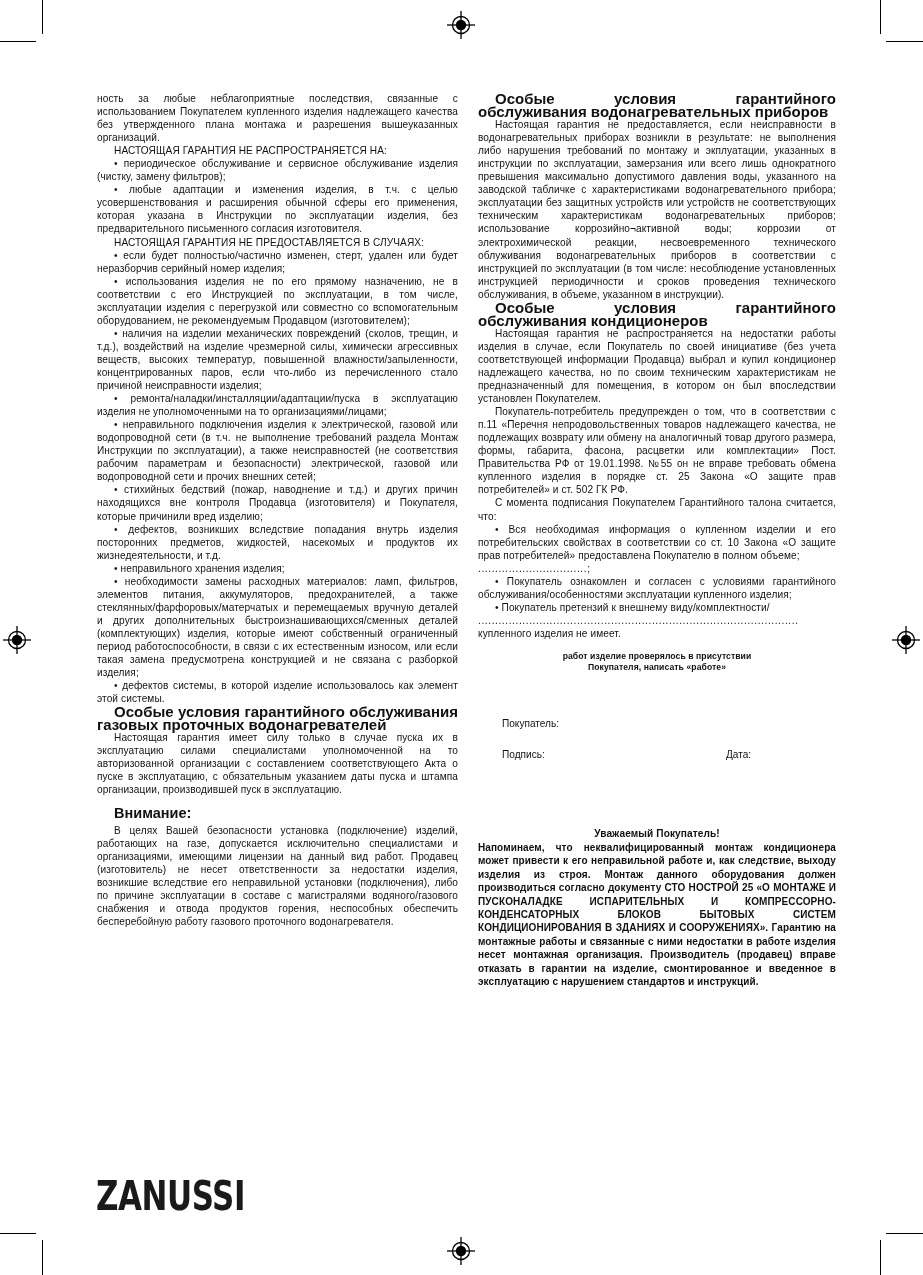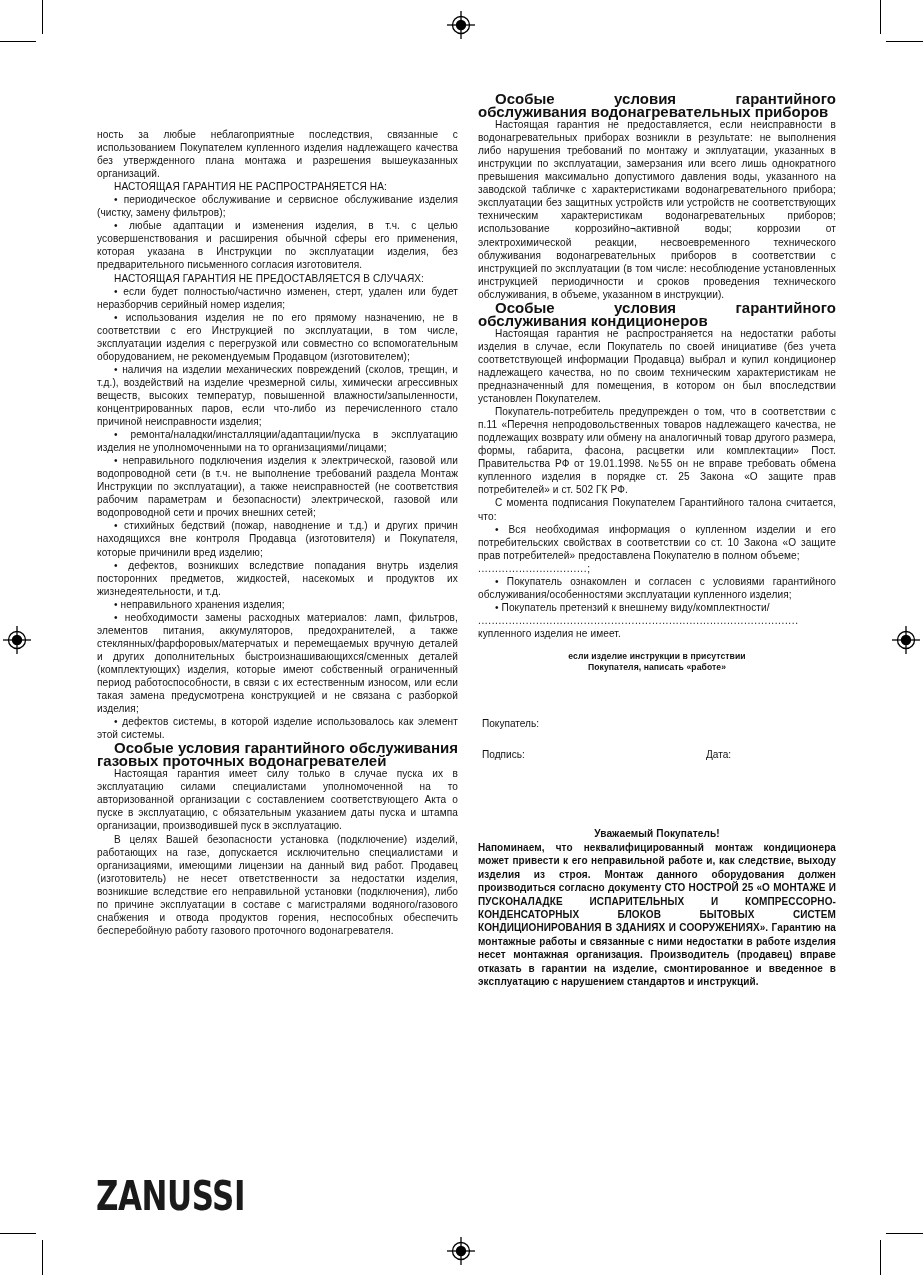--- a/index.html
+++ b/index.html
@@ -40,21 +40,21 @@
     position: absolute;
     left: 0;
     top: 0;
     width: 923px;
     height: 1275px;
   }
   .col {
     position: absolute;
     top: 92px;
   }
-  .col-left  { left: 97px;  width: 361px; margin-top: 36px; }
+  .col-left  { left: 97px;  width: 361px; }
   .col-right { left: 478px; width: 358px; }
 
   p {
     margin: 0;
     font-size: 10.1px;
     line-height: 13.05px;
     text-align: justify;
     text-justify: inter-word;
     letter-spacing: 0.01em;
   }
@@ -93,20 +93,21 @@
     line-height: 11px;
     font-weight: bold;
     text-indent: 0;
   }
 
   
   .sig-block {
     margin-top: 44px;
     font-size: 10.1px;
     line-height: 13px;
+    margin-left: 20px;
   }
   .sig-row {
     position: relative;
     height: 31px;
   }
   .sig-label { position: absolute; left: 4px; top: 0; }
   .sig-label-right { position: absolute; left: 228px; top: 0; }
 
   
   .notice {
@@ -221,20 +222,21 @@
       <p class="bullet">• неправильного подключения изделия к электрической, газовой или водопроводной сети (в т.ч. не выполнение требований раздела Монтаж Инструкции по эксплуатации), а также неисправностей (не соответствия рабочим параметрам и безопасности) электрической, газовой или водопроводной сети и прочих внешних сетей;</p>
       <p class="bullet">• стихийных бедствий (пожар, наводнение и т.д.) и других причин находящихся вне контроля Продавца (изготовителя) и Покупателя, которые причинили вред изделию;</p>
       <p class="bullet">• дефектов, возникших вследствие попадания внутрь изделия посторонних предметов, жидкостей, насекомых и продуктов их жизнедеятельности, и т.д.</p>
       <p class="bullet">• неправильного хранения изделия;</p>
       <p class="bullet">• необходимости замены расходных материалов: ламп, фильтров, элементов питания, аккумуляторов, предохранителей, а также стеклянных/фарфоровых/матерчатых и перемещаемых вручную деталей и других дополнительных быстроизнашивающихся/сменных деталей (комплектующих) изделия, которые имеют собственный ограниченный период работоспособности, в связи с их естественным износом, или если такая замена предусмотрена конструкцией  и не связана с разборкой изделия;</p>
       <p class="bullet">• дефектов системы, в которой изделие использовалось как элемент этой системы.</p>
 
       <h3 class="sub">Особые условия гарантийного обслуживания газовых проточных водонагревателей</h3>
       <p class="indent">Настоящая гарантия имеет силу только в случае пуска их в эксплуатацию силами специалистами уполномоченной на то авторизованной организации с составлением соответствующего Акта о пуске в эксплуатацию, с обязательным указанием даты пуска и штампа организации, производившей пуск в эксплуатацию.</p>
 
+      <h2 class="attention">Внимание:</h2>
       <p class="indent">В целях Вашей безопасности установка (подключение) изделий, работающих на газе, допускается исключительно специалистами и организациями, имеющими лицензии на данный вид работ. Продавец (изготовитель) не несет ответственности за недостатки изделия, возникшие вследствие его неправильной установки (подключения), либо по причине эксплуатации в составе с магистралями водяного/газового снабжения и отвода продуктов горения, неспособных обеспечить бесперебойную работу газового проточного водонагревателя.</p>
 
     </div>
 
     <div class="col col-right">
 
       <h3 class="sub">Особые условия гарантийного обслуживания водонагревательных приборов</h3>
       <p class="indent">Настоящая гарантия не предоставляется, если неисправности в водонагревательных приборах возникли в результате: не выполнения либо нарушения требований по монтажу и экплуатации, указанных в инструкции по эксплуатации, замерзания или всего лишь однократного превышения максимально допустимого давления воды, указанного на заводской табличке с характеристиками водонагревательного прибора; эксплуатации без защитных устройств или устройств не соответствующих техническим характеристикам водонагревательных приборов; использование коррозийно¬активной воды; коррозии от электрохимической реакции, несвоевременного технического облуживания водонагревательных приборов в соответствии с инструкцией по эксплуатации (в том числе: несоблюдение установленных инструкцией периодичности и сроков проведения технического обслуживания, в объеме, указанном в инструкции).</p>
 
       <h3 class="sub">Особые условия гарантийного обслуживания кондиционеров</h3>
@@ -247,21 +249,21 @@
       <p class="bullet">• Вся необходимая информация о купленном изделии и его потребительских свойствах в соответствии со ст. 10 Закона «О защите прав потребителей» предоставлена Покупателю в полном объеме;</p>
 
       <p class="flush dots">................................;</p>
 
       <p class="bullet">• Покупатель ознакомлен и согласен  с условиями гарантийного обслуживания/особенностями эксплуатации купленного изделия;</p>
 
       <p class="bullet">• Покупатель претензий к внешнему виду/комплектности/</p>
       <p class="flush dots">..............................................................................................</p>
       <p class="flush">купленного изделия не имеет.</p>
 
-      <p class="center-note">если изделие инструкции в присутствии</p>
+      <p class="center-note">работ изделие проверялось в присутствии</p>
       <p class="center-note" style="margin-top:0;">Покупателя, написать «работе»</p>
 
       <div class="sig-block">
         <div class="sig-row">
           <span class="sig-label">Покупатель:</span>
         </div>
         <div class="sig-row">
           <span class="sig-label">Подпись:</span>
           <span class="sig-label-right">Дата:</span>
         </div>

